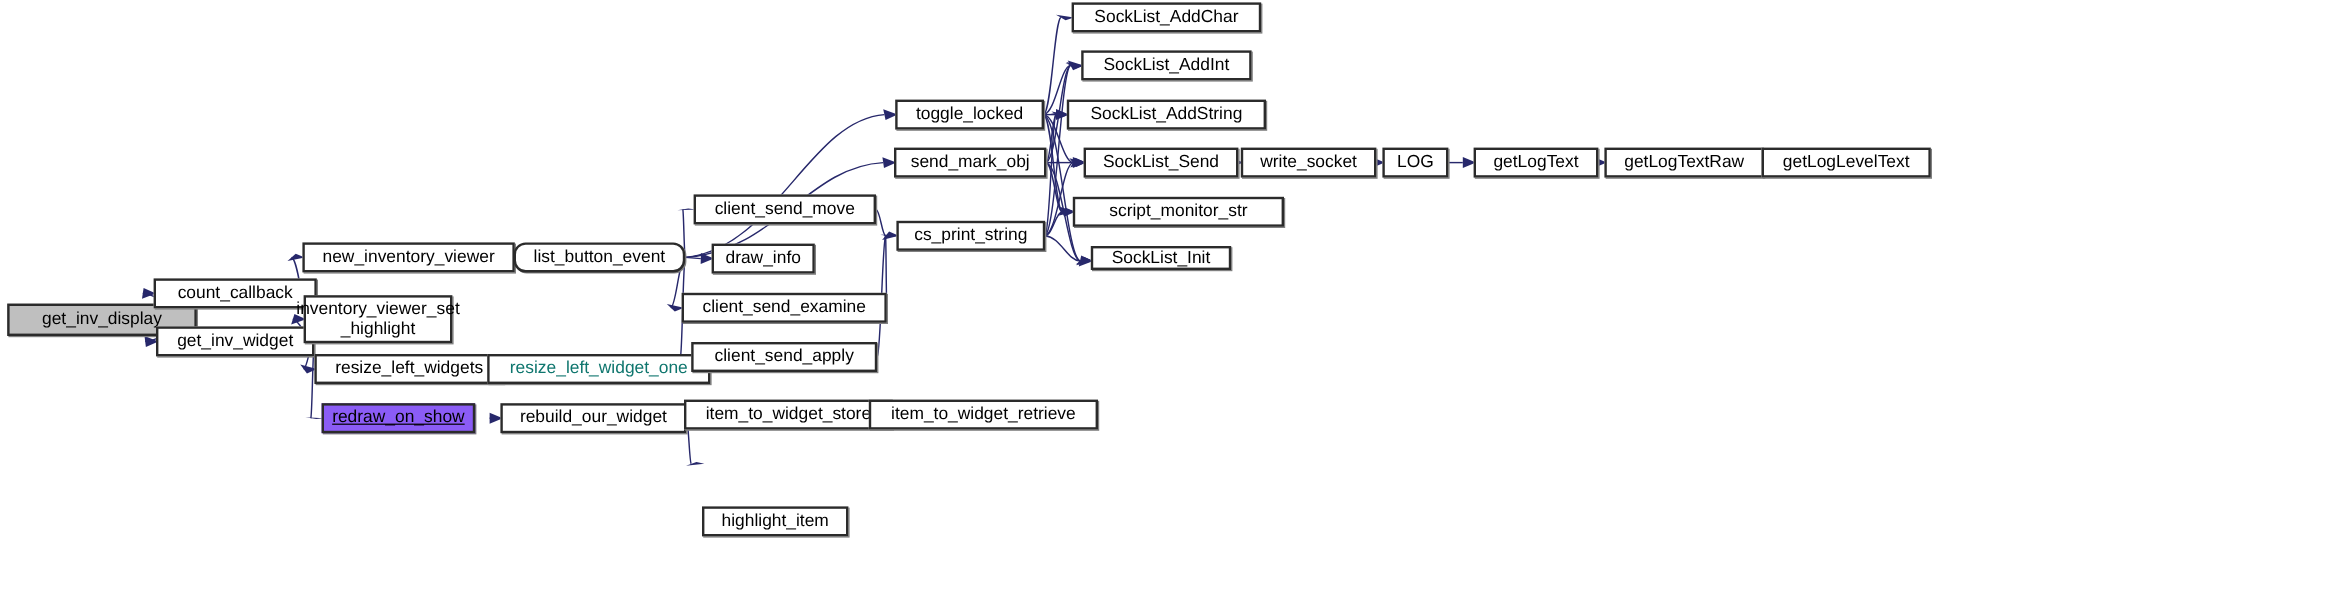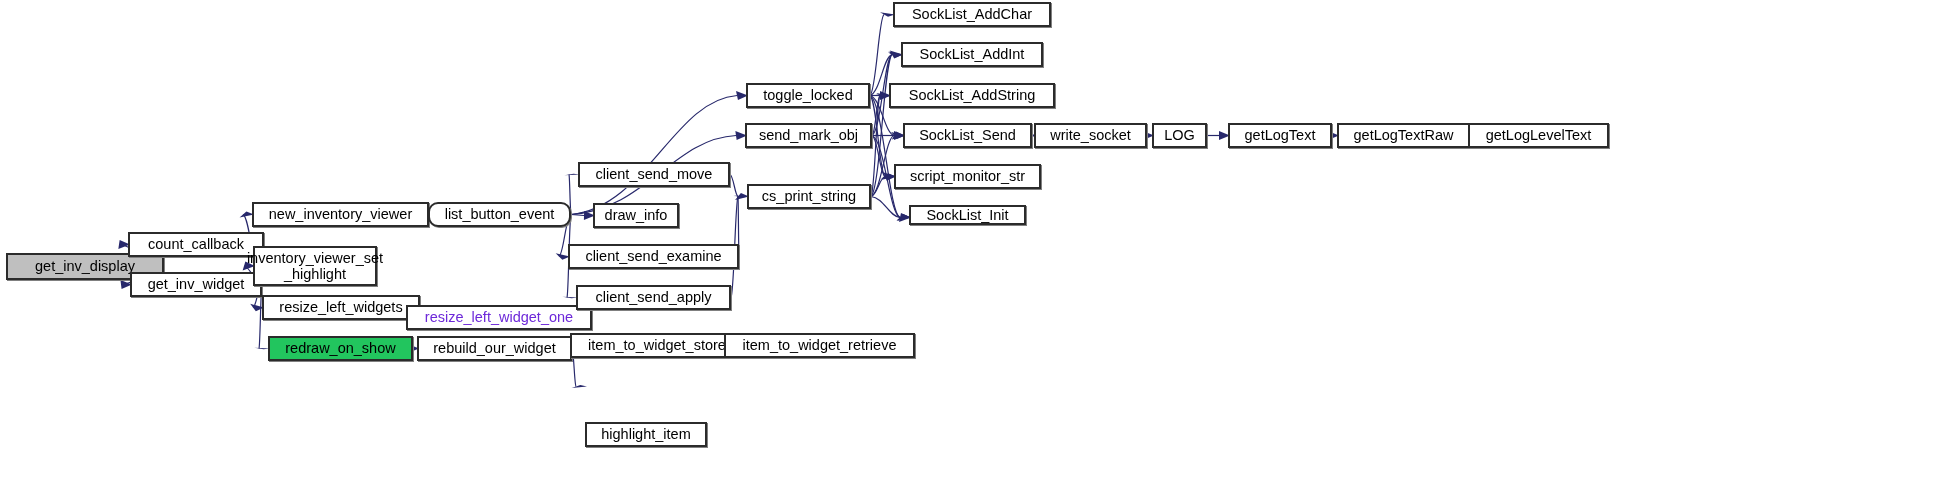--- a/index.html
+++ b/index.html
@@ -220,39 +220,39 @@
       </g>
     </svg>
   <div id="nodes">
       <div class="node root" style="left: 6px; top: 253px; width: 158px; height: 27px; background: rgb(191, 191, 191); border-color: rgb(43, 43, 43); color: rgb(0, 0, 0);">get_inv_display</div>
       <div class="node" style="left: 128px; top: 232px; width: 136px; height: 25px; background: rgb(255, 255, 255); border-color: rgb(43, 43, 43); color: rgb(0, 0, 0);">count_callback</div>
       <div class="node" style="left: 130px; top: 272px; width: 132px; height: 25px; background: rgb(255, 255, 255); border-color: rgb(43, 43, 43); color: rgb(0, 0, 0);">get_inv_widget</div>
       <div class="node" style="left: 252px; top: 202px; width: 177px; height: 25px; background: rgb(255, 255, 255); border-color: rgb(43, 43, 43); color: rgb(0, 0, 0);">new_inventory_viewer</div>
       <div class="node" style="left: 253px; top: 246px; width: 124px; height: 40px; background: rgb(255, 255, 255); border-color: rgb(43, 43, 43); color: rgb(0, 0, 0);">inventory_viewer_set
 _highlight</div>
       <div class="node" style="left: 262px; top: 295px; width: 158px; height: 25px; background: rgb(255, 255, 255); border-color: rgb(43, 43, 43); color: rgb(0, 0, 0);">resize_left_widgets</div>
-      <div class="node" style="left: 268px; top: 336px; width: 145px; height: 25px; background: #22c55e; border-color: rgb(43, 43, 43); color: rgb(0, 0, 0);">redraw_on_show</div>
+      <div class="node" style="left: 268px; top: 336px; width: 128px; height: 25px; background: #8b5cf6; border-color: rgb(43, 43, 43); color: rgb(0, 0, 0); text-decoration: underline;">redraw_on_show</div>
       <div class="node" style="left: 428px; top: 202px; width: 143px; height: 25px; background: rgb(255, 255, 255); border-color: rgb(43, 43, 43); color: rgb(0, 0, 0); border-radius: 10px;">list_button_event</div>
-      <div class="node" style="left: 406px; top: 295px; width: 186px; height: 25px; background: rgb(255, 255, 255); border-color: rgb(43, 43, 43); color: #6d28d9; margin-top: 10px;">resize_left_widget_one</div>
+      <div class="node" style="left: 406px; top: 295px; width: 186px; height: 25px; background: rgb(255, 255, 255); border-color: rgb(43, 43, 43); color: #0f766e;">resize_left_widget_one</div>
       <div class="node" style="left: 417px; top: 336px; width: 155px; height: 25px; background: rgb(255, 255, 255); border-color: rgb(43, 43, 43); color: rgb(0, 0, 0);">rebuild_our_widget</div>
       <div class="node" style="left: 578px; top: 162px; width: 152px; height: 25px; background: rgb(255, 255, 255); border-color: rgb(43, 43, 43); color: #000000;">client_send_move</div>
       <div class="node" style="left: 593px; top: 203px; width: 86px; height: 25px; background: rgb(255, 255, 255); border-color: rgb(43, 43, 43); color: rgb(0, 0, 0);">draw_info</div>
       <div class="node" style="left: 568px; top: 244px; width: 171px; height: 25px; background: rgb(255, 255, 255); border-color: rgb(43, 43, 43); color: rgb(0, 0, 0);">client_send_examine</div>
       <div class="node" style="left: 576px; top: 285px; width: 155px; height: 25px; background: rgb(255, 255, 255); border-color: rgb(43, 43, 43); color: rgb(0, 0, 0);">client_send_apply</div>
       <div class="node" style="left: 570px; top: 333px; width: 174px; height: 25px; background: rgb(255, 255, 255); border-color: rgb(43, 43, 43); color: rgb(0, 0, 0);">item_to_widget_store</div>
       <div class="node" style="left: 585px; top: 374px; width: 122px; height: 25px; background: rgb(255, 255, 255); border-color: rgb(43, 43, 43); color: rgb(0, 0, 0); margin-top: 48px;">highlight_item</div>
       <div class="node" style="left: 724px; top: 333px; width: 191px; height: 25px; background: rgb(255, 255, 255); border-color: rgb(43, 43, 43); color: rgb(0, 0, 0);">item_to_widget_retrieve</div>
       <div class="node" style="left: 746px; top: 83px; width: 124px; height: 25px; background: rgb(255, 255, 255); border-color: rgb(43, 43, 43); color: rgb(0, 0, 0);">toggle_locked</div>
       <div class="node" style="left: 745px; top: 123px; width: 127px; height: 25px; background: rgb(255, 255, 255); border-color: rgb(43, 43, 43); color: rgb(0, 0, 0);">send_mark_obj</div>
       <div class="node" style="left: 747px; top: 184px; width: 124px; height: 25px; background: rgb(255, 255, 255); border-color: rgb(43, 43, 43); color: rgb(0, 0, 0);">cs_print_string</div>
       <div class="node" style="left: 893px; top: 2px; width: 158px; height: 25px; background: rgb(255, 255, 255); border-color: rgb(43, 43, 43); color: rgb(0, 0, 0);">SockList_AddChar</div>
       <div class="node" style="left: 901px; top: 42px; width: 142px; height: 25px; background: rgb(255, 255, 255); border-color: rgb(43, 43, 43); color: rgb(0, 0, 0);">SockList_AddInt</div>
       <div class="node" style="left: 889px; top: 83px; width: 166px; height: 25px; background: rgb(255, 255, 255); border-color: rgb(43, 43, 43); color: rgb(0, 0, 0);">SockList_AddString</div>
       <div class="node" style="left: 903px; top: 123px; width: 129px; height: 25px; background: rgb(255, 255, 255); border-color: rgb(43, 43, 43); color: rgb(0, 0, 0);">SockList_Send</div>
-      <div class="node" style="left: 894px; top: 164px; width: 147px; height: 25px; background: rgb(255, 255, 255); border-color: rgb(43, 43, 43); color: rgb(0, 0, 0);">script_monitor_str</div>
+      <div class="node" style="left: 894px; top: 164px; width: 176px; height: 25px; background: rgb(255, 255, 255); border-color: rgb(43, 43, 43); color: rgb(0, 0, 0);">script_monitor_str</div>
       <div class="node" style="left: 909px; top: 205px; width: 117px; height: 20px; background: rgb(255, 255, 255); border-color: rgb(43, 43, 43); color: rgb(0, 0, 0);">SockList_Init</div>
       <div class="node" style="left: 1034px; top: 123px; width: 113px; height: 25px; background: rgb(255, 255, 255); border-color: rgb(43, 43, 43); color: rgb(0, 0, 0);">write_socket</div>
       <div class="node" style="left: 1152px; top: 123px; width: 55px; height: 25px; background: rgb(255, 255, 255); border-color: rgb(43, 43, 43); color: rgb(0, 0, 0);">LOG</div>
       <div class="node" style="left: 1228px; top: 123px; width: 104px; height: 25px; background: rgb(255, 255, 255); border-color: rgb(43, 43, 43); color: rgb(0, 0, 0);">getLogText</div>
       <div class="node" style="left: 1337px; top: 123px; width: 133px; height: 25px; background: rgb(255, 255, 255); border-color: rgb(43, 43, 43); color: rgb(0, 0, 0);">getLogTextRaw</div>
       <div class="node" style="left: 1468px; top: 123px; width: 141px; height: 25px; background: rgb(255, 255, 255); border-color: rgb(43, 43, 43); color: rgb(0, 0, 0);">getLogLevelText</div>
     </div>
 </div>
 
 </body></html>

